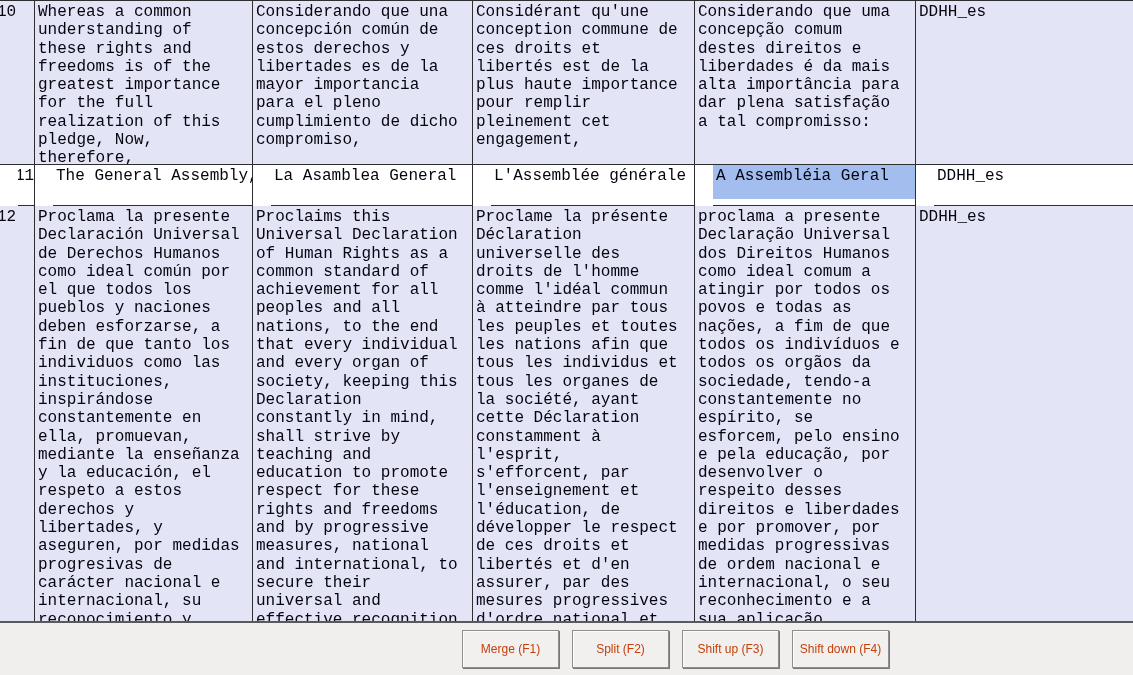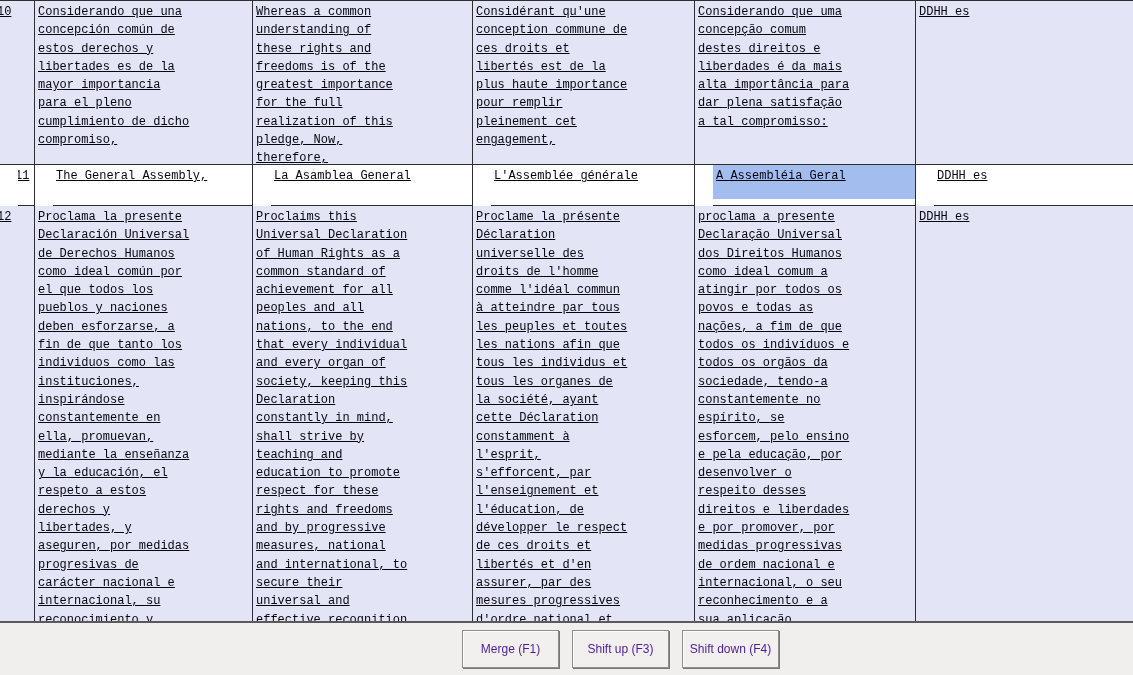--- a/index.html
+++ b/index.html
@@ -24,24 +24,23 @@
     grid-template-rows:165px 41px 415px;
     background:#fff;
   }
   .cell{
     box-sizing:border-box;
     border-right:1px solid var(--grid);
     border-bottom:1px solid var(--grid);
     overflow:hidden;
     padding:2px 0 0 3px;
     font-family:"Liberation Mono", monospace;
-    font-size:12px;line-height:18.3px;
+    font-size:16px;line-height:18.3px;
     white-space:pre;
     color:var(--text);
-    text-decoration:underline;
   }
   .row-top{border-top:1px solid var(--grid);}
   .last-col{border-right:none;}
   .last-row{border-bottom:none;}
   .lav{background:var(--row-alt);}
   .plain{background:var(--row-plain);margin-left:18px;}
   .numcell{padding-left:0;}
   .numcell .num{display:block;margin-left:-3px;}
   .selcell{padding:0;}
   .sel-block{
@@ -58,48 +57,48 @@
     background:var(--panel);
     display:flex;align-items:center;gap:13px;
     padding-left:462px;box-sizing:border-box;
   }
   .btn{
     box-sizing:border-box;width:97px;height:38px;
     background:#f1f0ef;
     border:1px solid #8e8e8e;
     box-shadow:1px 1px 0 #777777, inset 1px 1px 0 #fdfdfd;
     font-family:"Liberation Sans", sans-serif;
-    font-size:12px;color:#4c1d95;
+    font-size:12px;color:#c2410c;
     display:flex;align-items:center;justify-content:center;
     cursor:pointer;
   }
 </style>
 </head>
 <body>
 
 <div class="tbl">
 
   <div class="cell row-top lav numcell"><span class="num">10</span></div>
-  <div class="cell row-top lav">Considerando que una
-concepción común de
-estos derechos y
-libertades es de la
-mayor importancia
-para el pleno
-cumplimiento de dicho
-compromiso,</div>
   <div class="cell row-top lav">Whereas a common
 understanding of
 these rights and
 freedoms is of the
 greatest importance
 for the full
 realization of this
 pledge, Now,
 therefore,</div>
+  <div class="cell row-top lav">Considerando que una
+concepción común de
+estos derechos y
+libertades es de la
+mayor importancia
+para el pleno
+cumplimiento de dicho
+compromiso,</div>
   <div class="cell row-top lav">Considérant qu'une
 conception commune de
 ces droits et
 libertés est de la
 plus haute importance
 pour remplir
 pleinement cet
 engagement,</div>
   <div class="cell row-top lav">Considerando que uma
 concepção comum
@@ -210,15 +209,16 @@
 internacional, o seu
 reconhecimento e a
 sua aplicação</div>
   <div class="cell lav last-col last-row">DDHH_es</div>
 </div>
 
 <div class="separator"></div>
 
 <div class="panel">
   <button class="btn">Merge (F1)</button>
+  <button class="btn">Split (F2)</button>
   <button class="btn">Shift up (F3)</button>
   <button class="btn">Shift down (F4)</button>
 </div>
 
 </body></html>

